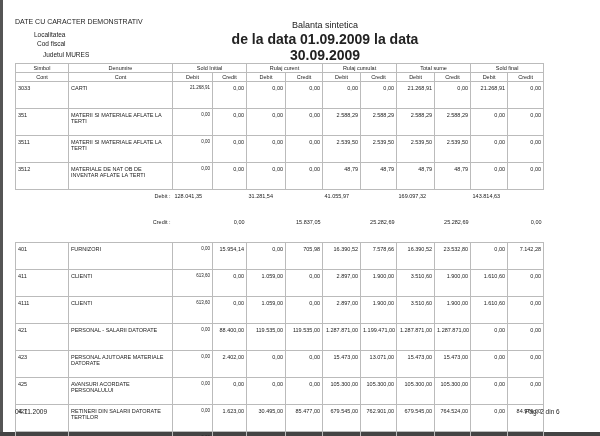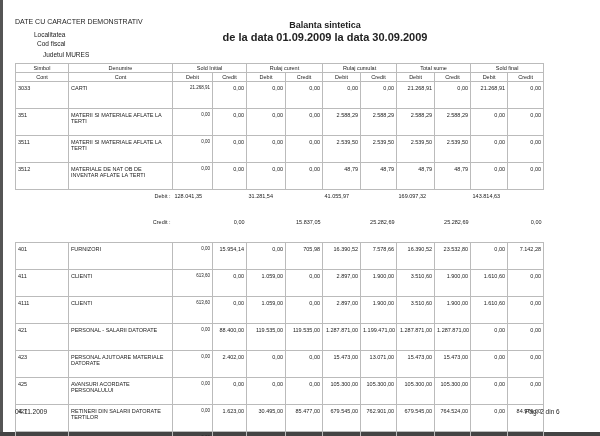--- a/index.html
+++ b/index.html
@@ -4,22 +4,22 @@
 <style>
   html, body { margin:0; padding:0; }
   body { width:600px; height:436px; background:#fff; position:relative; overflow:hidden;
          font-family:"Liberation Sans", sans-serif; color:#222; }
   .page-edge-left { position:absolute; left:0; top:0; width:3px; height:436px; background:#555; }
   .page-edge-bottom { position:absolute; left:0; top:432px; width:600px; height:4px; background:#444; }
   .company { position:absolute; left:15px; top:18px; font-size:7px; }
   .loc { position:absolute; left:34px; top:31px; font-size:6.5px; }
   .cod { position:absolute; left:37px; top:40px; font-size:6.5px; }
   .jud { position:absolute; left:43px; top:51px; font-size:6.5px; }
-  .title { position:absolute; left:200px; top:20px; width:250px; text-align:center; font-size:9px; font-weight:bold; }
-  .subtitle { position:absolute; left:200px; top:31px; width:250px; text-align:center; font-size:11px; font-weight:bold; }
+  .title { position:absolute; left:200px; top:20px; width:250px; text-align:center; font-size:9px; font-weight:normal; }
+  .subtitle { position:absolute; left:200px; top:31px; width:250px; text-align:center; font-size:14px; font-weight:bold; }
   table.bal { position:absolute; left:15px; top:63px; border-collapse:collapse; table-layout:fixed; width:528px; }
   table.bal td, table.bal th { border:1px solid #bbb; font-weight:normal; font-size:5.5px; padding:0 2px; overflow:hidden; white-space:nowrap; }
   table.bal th { height:8px; text-align:center; vertical-align:middle; }
   table.bal td { height:23px; vertical-align:top; padding-top:3px; }
   td.num { text-align:right; }
   td.num.small { font-size:4.5px; }
   td.den { white-space:normal !important; line-height:6px; }
   .sum-row td { border:none !important; font-weight:bold; font-size:6.5px; height:10px; padding-top:1px; }
   .sum-row td.cls { font-size:7px; }
   .footer-date { position:absolute; left:15px; top:408px; font-size:6.5px; }

